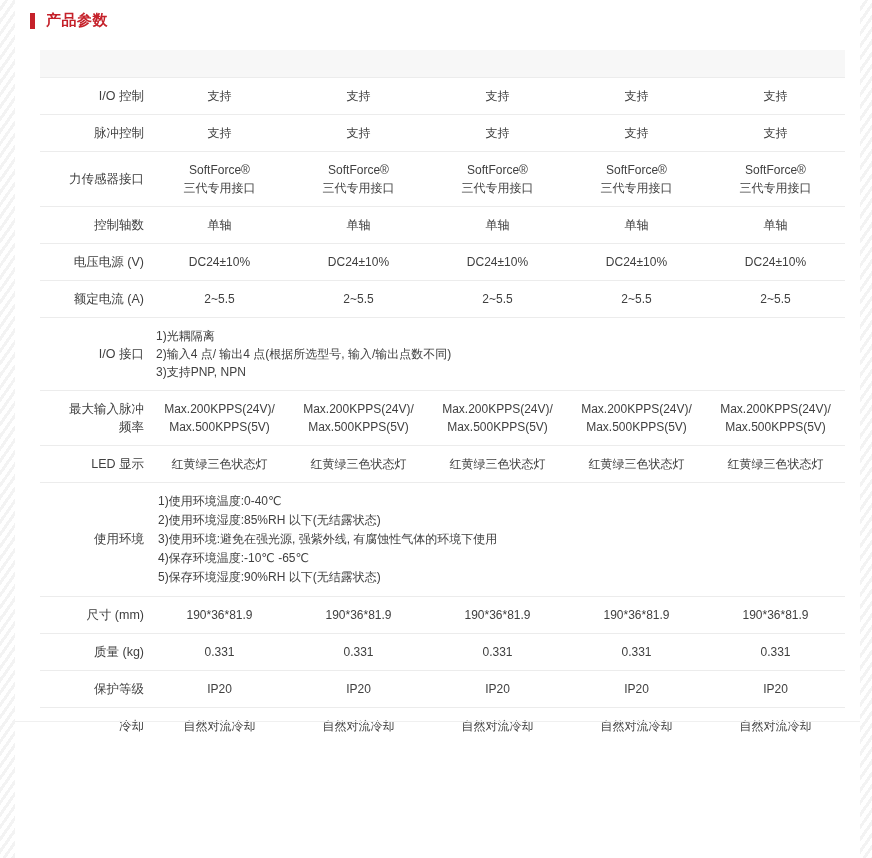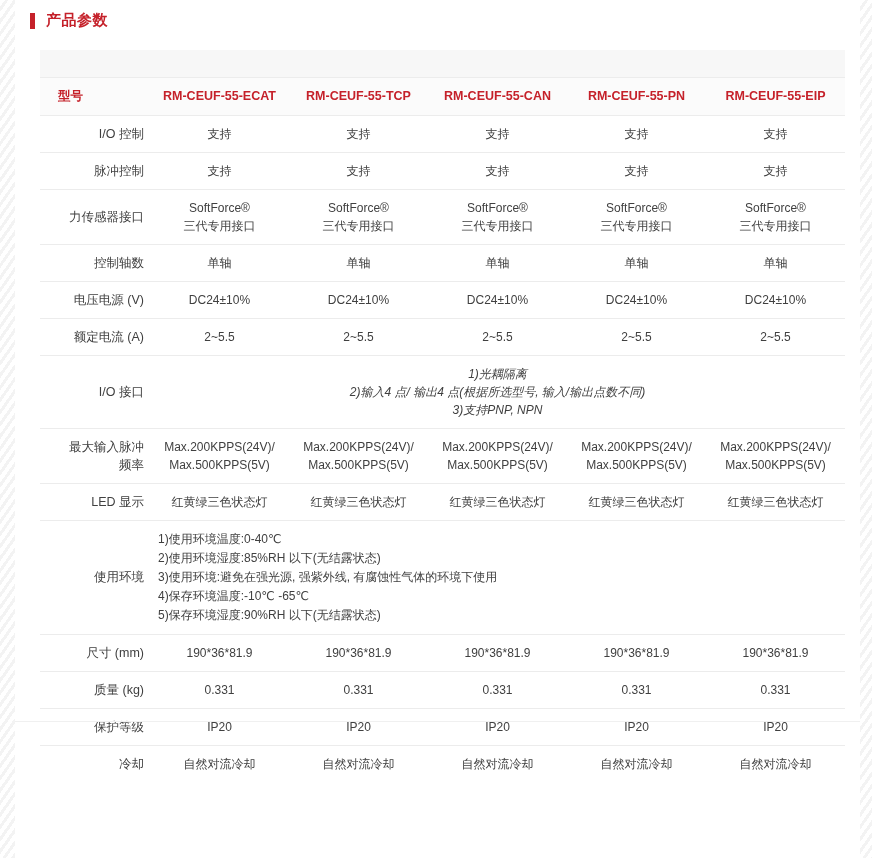--- a/index.html
+++ b/index.html
@@ -76,21 +76,21 @@
     line-height:18px;
     white-space:pre-line;
     vertical-align:middle;
   }
   tbody td.label{
     text-align:right;
     padding-left:18px;padding-right:6px;
     white-space:normal;
     font-size:12.5px;
   }
-  tbody td.span-center{text-align:center;font-style:italic;}
+  tbody td.span-center{text-align:left;}
   tbody td.span-left{text-align:left;padding-left:8px;line-height:19px;}
 </style>
 </head>
 <body>
 
 <div class="stripe left"></div>
 <div class="stripe right"></div>
 
 <div class="content">
 
@@ -105,28 +105,20 @@
         <col class="c-label">
           <col class="c-data">
           <col class="c-data">
         <col class="c-data">
           <col class="c-data">
           <col class="c-data">
       </colgroup>
       <thead>
         <tr class="band-row">
           <td colspan="6"></td>
-        </tr>
-        <tr class="model-row">
-          <th class="label">型号</th>
-          <th>RM-CEUF-55-ECAT</th>
-          <th>RM-CEUF-55-TCP</th>
-          <th>RM-CEUF-55-CAN</th>
-          <th>RM-CEUF-55-PN</th>
-          <th>RM-CEUF-55-EIP</th>
         </tr>
       </thead>
       <tbody id="spec-body">
           <tr>
             <td class="label">I/O 控制</td>
             <td>支持</td>
             <td>支持</td>
             <td>支持</td>
             <td>支持</td>
             <td>支持</td>

